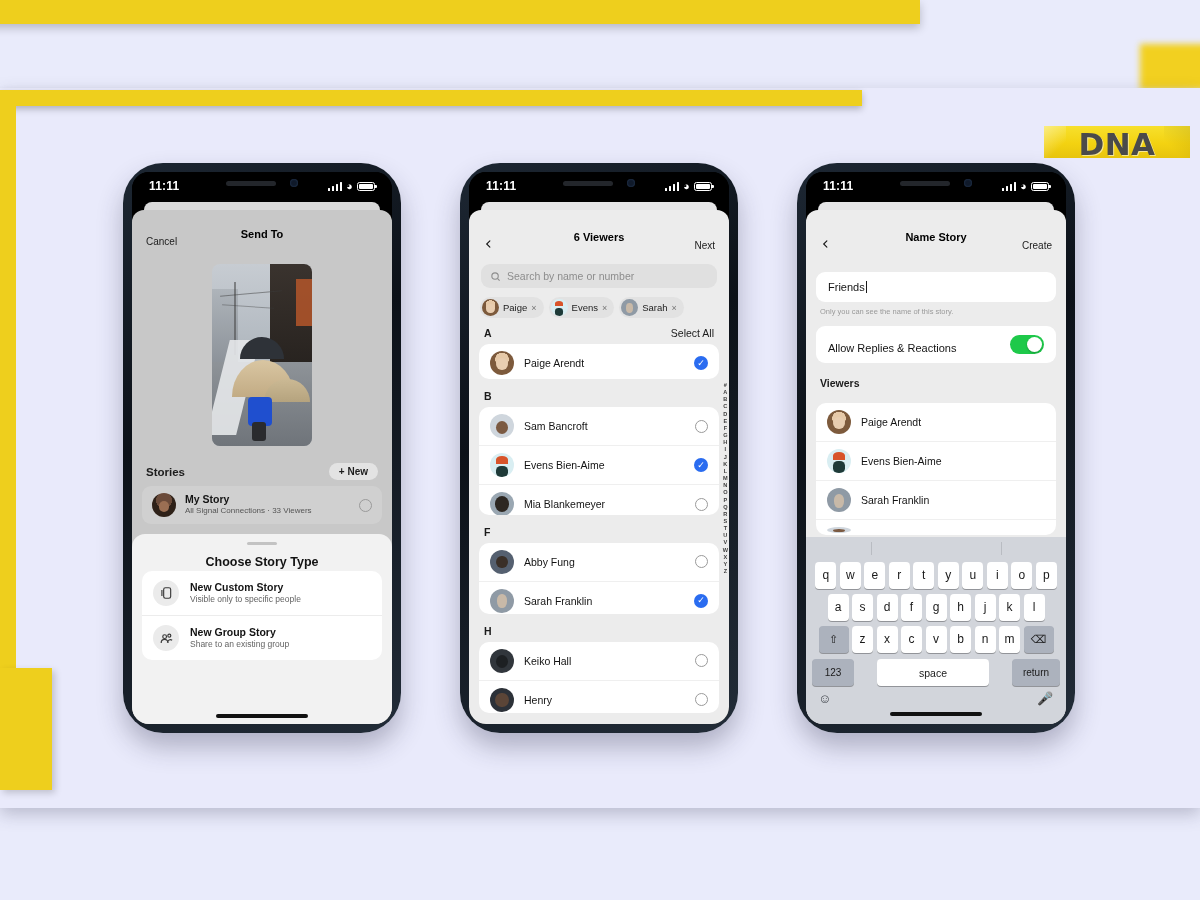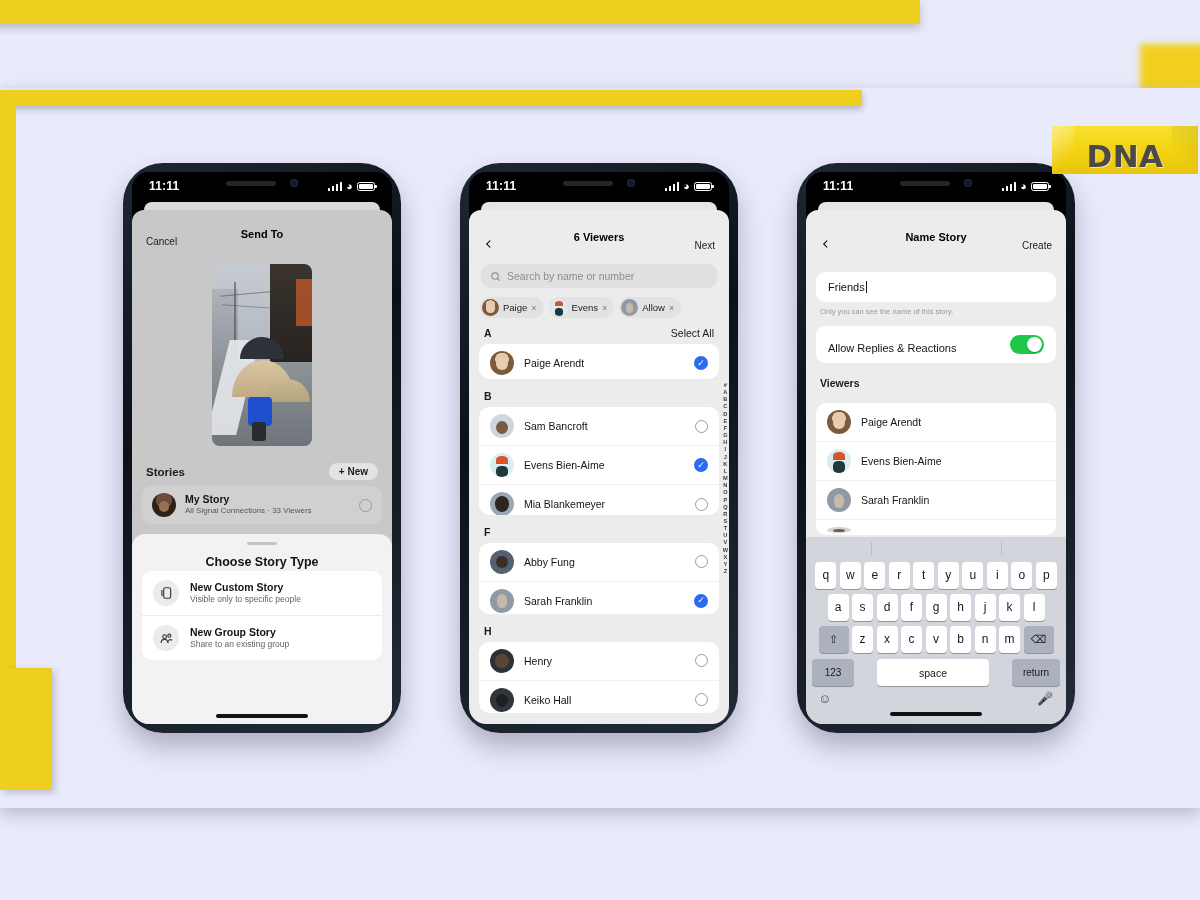--- a/index.html
+++ b/index.html
@@ -37,25 +37,25 @@
     background:#eecf1d; z-index:4;
   }
   .yellow-frame-foot{
     position:absolute; left:0px; top:668px; width:52px; height:122px;
     background:#eecf1d; z-index:4;
     box-shadow:3px 3px 7px rgba(0,0,0,.18);
   }
 
   
   .dna-logo{
-    position:absolute; right:2px; top:126px; width:146px; height:48px;
+    position:absolute; right:10px; top:126px; width:146px; height:32px;
     z-index:20;
     background:linear-gradient(180deg,#f7e02c 0%,#f3d211 55%,#e7c40d 100%);
     box-shadow:0 3px 7px rgba(0,0,0,.35);
-    display:flex; align-items:flex-end; justify-content:center;
+    display:flex; align-items:flex-start; justify-content:center;
     clip-path:polygon(0 0, 100% 0, 100% 100%, 0 100%);
   }
   .dna-logo::before{
     content:""; position:absolute; left:0; top:0; width:22px; height:100%;
     background:linear-gradient(135deg,rgba(255,255,255,.42),rgba(255,255,255,0) 70%);
   }
   .dna-logo::after{
     content:""; position:absolute; right:0; top:0; width:26px; height:100%;
     background:linear-gradient(225deg,rgba(0,0,0,.10),rgba(0,0,0,0) 70%);
   }
@@ -437,21 +437,21 @@
             <span>Paige</span>
             <span class="x">×</span>
           </span>
           <span class="chip">
             <span class="avatar av-c"></span>
             <span>Evens</span>
             <span class="x">×</span>
           </span>
           <span class="chip">
             <span class="avatar av-e"></span>
-            <span>Allow</span>
+            <span>Sarah</span>
             <span class="x">×</span>
           </span>
         </div>
 
         <div class="sec-hdr">
           <span class="sec-letter">A</span>
           <span class="sec-all">Select All</span>
         </div>
         <div class="list-card">
           <div class="prow">
@@ -496,27 +496,27 @@
             <span class="pname">Sarah Franklin</span>
             <span class="check">✓</span>
           </div>
         </div>
 
         <div class="sec-hdr">
           <span class="sec-letter">H</span>
         </div>
         <div class="list-card">
           <div class="prow">
+            <span class="avatar av-g"></span>
+            <span class="pname">Keiko Hall</span>
+            <span class="radio"></span>
+          </div>
+          <div class="prow">
             <span class="avatar av-h"></span>
             <span class="pname">Henry</span>
-            <span class="radio"></span>
-          </div>
-          <div class="prow">
-            <span class="avatar av-g"></span>
-            <span class="pname">Keiko Hall</span>
             <span class="radio"></span>
           </div>
         </div>
 
         <div class="idx" id="alpha-index">
             <span>#</span>
             <span>A</span>
             <span>B</span>
             <span>C</span>
             <span>D</span>

